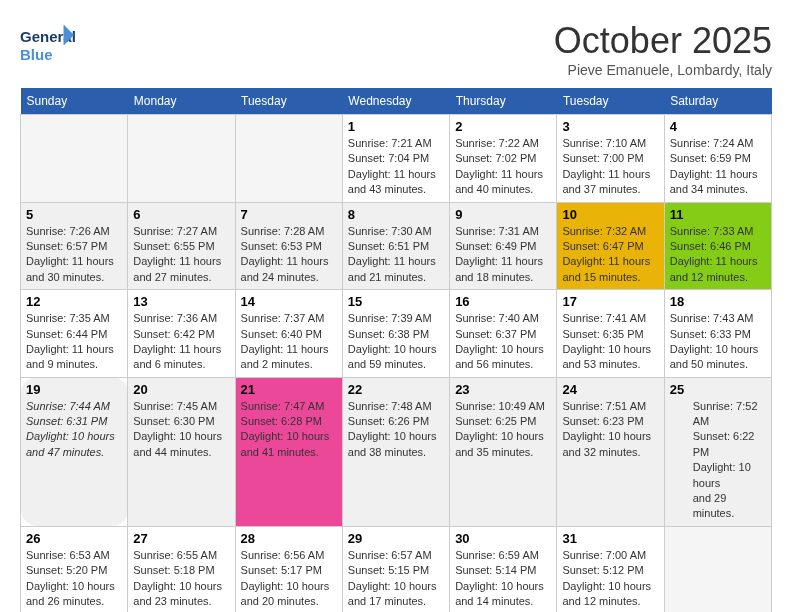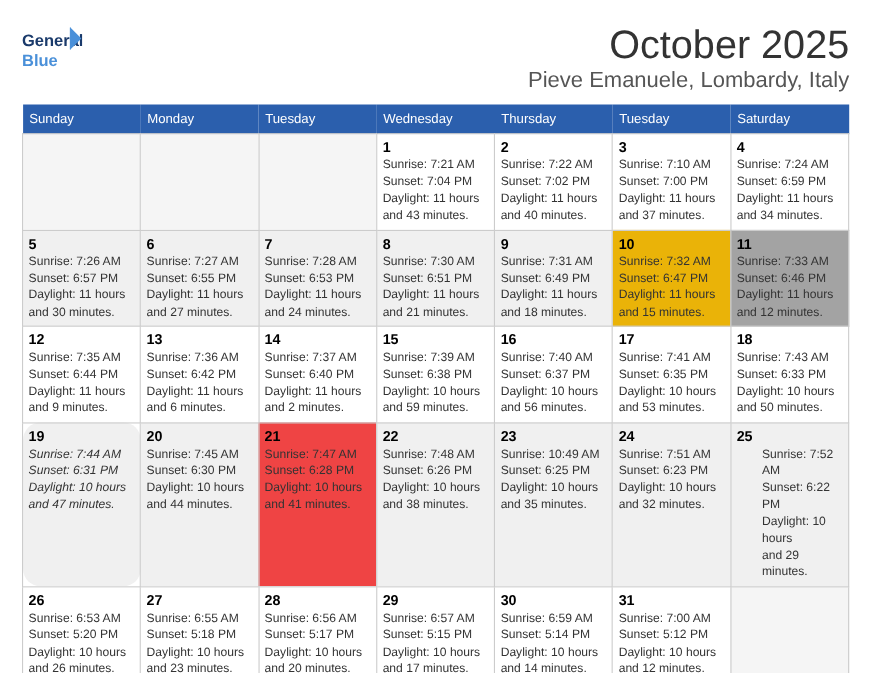--- a/index.html
+++ b/index.html
@@ -25,21 +25,21 @@
     }
     .title-block {
       text-align: right;
     }
     .month-title {
       font-size: 36px;
       color: #333;
       font-weight: 300;
     }
     .subtitle {
-      font-size: 20px;
+      font-size: 14px;
       color: #555;
     }
     table {
       width: 100%;
       border-collapse: collapse;
       font-size: 11px;
     }
     th {
       background-color: #2b5fad;
       color: #fff;
@@ -173,21 +173,21 @@
 Daylight: 11 hours
 and 18 minutes.</div>
         </td>
         <td style="background: #eab308;">
           <div class="day-num">10</div>
           <div class="day-info" style="white-space: pre-line;">Sunrise: 7:32 AM
 Sunset: 6:47 PM
 Daylight: 11 hours
 and 15 minutes.</div>
         </td>
-        <td style="background: #a3a3a3;">
+        <td style="background: #84cc16;">
           <div class="day-num">11</div>
           <div class="day-info" style="white-space: pre-line;">Sunrise: 7:33 AM
 Sunset: 6:46 PM
 Daylight: 11 hours
 and 12 minutes.</div>
         </td>
       </tr>
       <tr>
         <td>
           <div class="day-num">12</div>
@@ -247,21 +247,21 @@
 Daylight: 10 hours
 and 47 minutes.</div>
         </td>
         <td style="background: rgb(240, 240, 240);">
           <div class="day-num">20</div>
           <div class="day-info" style="white-space: pre-line;">Sunrise: 7:45 AM
 Sunset: 6:30 PM
 Daylight: 10 hours
 and 44 minutes.</div>
         </td>
-        <td style="background: #ef4444;">
+        <td style="background: #ec4899;">
           <div class="day-num">21</div>
           <div class="day-info" style="white-space: pre-line;">Sunrise: 7:47 AM
 Sunset: 6:28 PM
 Daylight: 10 hours
 and 41 minutes.</div>
         </td>
         <td style="background: rgb(240, 240, 240);">
           <div class="day-num">22</div>
           <div class="day-info" style="white-space: pre-line;">Sunrise: 7:48 AM
 Sunset: 6:26 PM

